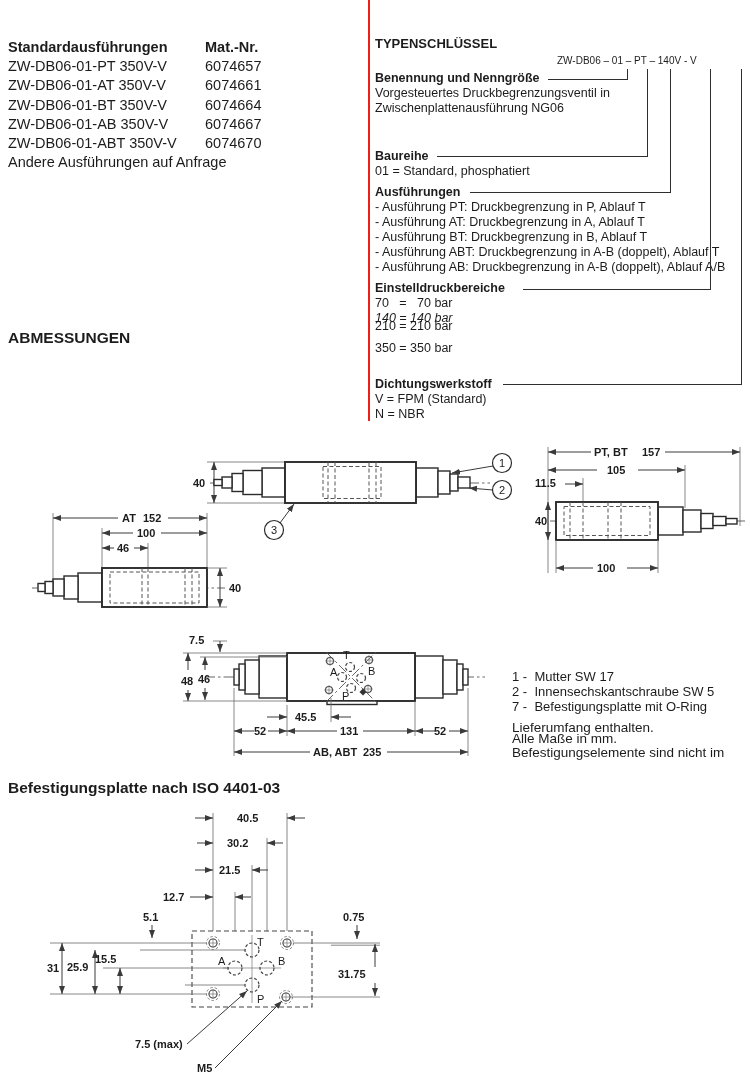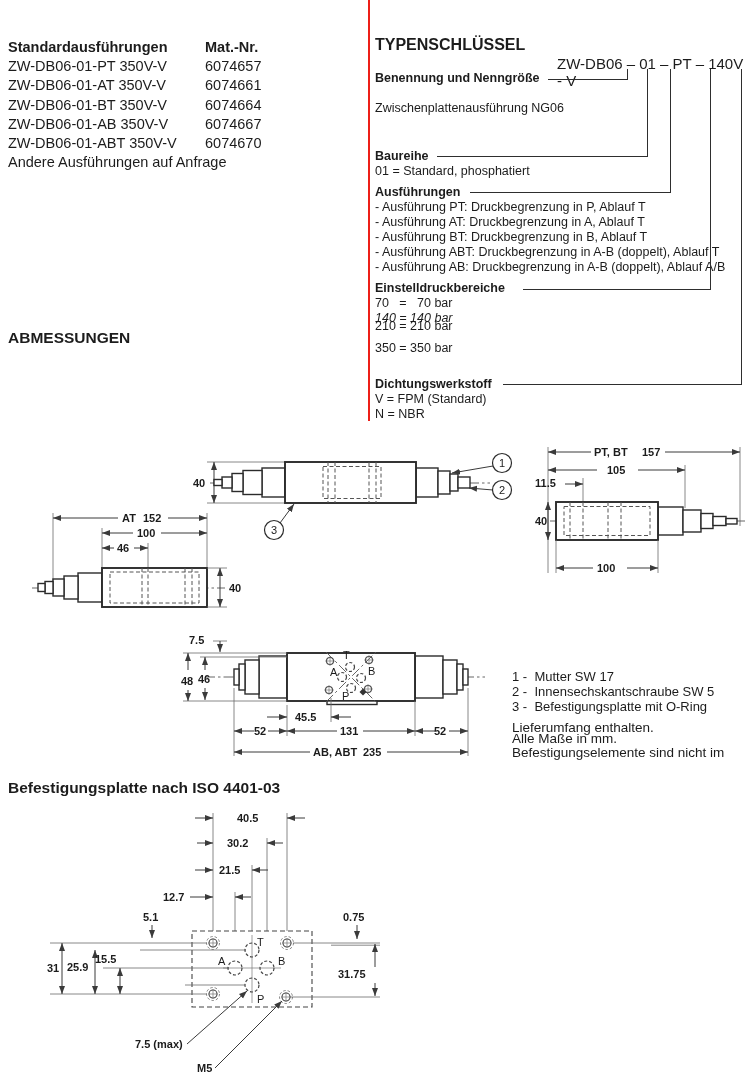--- a/index.html
+++ b/index.html
@@ -4,22 +4,22 @@
 <style>
   html,body{margin:0;padding:0;background:#fff;}
   .page{position:relative;width:750px;height:1078px;background:#ffffff;
         font-family:"Liberation Sans",sans-serif;color:#1c1c1c;overflow:hidden;}
   .b{font-weight:bold;}
   
   .stdtbl{position:absolute;left:8px;top:38px;font-size:14.5px;line-height:19.2px;}
   .stdrow{display:flex;}
   .stdrow .c1{width:197px;}
   
-  .tk-title{position:absolute;left:375px;top:36px;font-size:16px;font-weight:bold;}
-  .tk-code{position:absolute;left:557px;top:55px;font-size:15px;}
+  .tk-title{position:absolute;left:375px;top:36px;font-size:13px;font-weight:bold;}
+  .tk-code{position:absolute;left:557px;top:55px;font-size:10px;}
   .tk-head{position:absolute;left:375px;font-size:12.5px;font-weight:bold;}
   .tk-line{position:absolute;left:375px;font-size:12.5px;white-space:pre;}
   .hline{position:absolute;height:1.4px;background:#2e2e2e;}
   .vline{position:absolute;width:1.4px;background:#2e2e2e;}
   .redline{position:absolute;left:368px;top:0;width:2.4px;height:421px;background:#ed1f18;}
   .sechead{position:absolute;font-size:15.5px;font-weight:bold;}
   .legend-line{position:absolute;left:512px;font-size:13px;white-space:pre;}
   .note-line{position:absolute;left:512px;font-size:13.5px;white-space:pre;}
   
   svg{position:absolute;overflow:visible;}
@@ -71,20 +71,21 @@
       <span>Andere Ausführungen auf Anfrage</span>
     </div>
   </div>
 
   <div class="redline"></div>
 
   <div class="tk-title">TYPENSCHLÜSSEL</div>
   <div class="tk-code">ZW-DB06 – 01 – PT – 140V - V</div>
 
   <div class="tk-head" style="top:71px;">Benennung und Nenngröße</div>
+  <div class="tk-line" style="top:86px;">Vorgesteuertes Druckbegrenzungsventil in</div>
   <div class="tk-line" style="top:101px;">Zwischenplattenausführung NG06</div>
 
   <div class="tk-head" style="top:149px;">Baureihe</div>
   <div class="tk-line" style="top:164px;">01 = Standard, phosphatiert</div>
 
   <div class="tk-head" style="top:185px;">Ausführungen</div>
   <div class="tk-line" style="top:200px;">- Ausführung PT: Druckbegrenzung in P, Ablauf T</div>
   <div class="tk-line" style="top:215px;">- Ausführung AT: Druckbegrenzung in A, Ablauf T</div>
   <div class="tk-line" style="top:245px;">- Ausführung ABT: Druckbegrenzung in A-B (doppelt), Ablauf T</div>
   <div class="tk-line" style="top:230px;">- Ausführung BT: Druckbegrenzung in B, Ablauf T</div>
@@ -317,21 +318,21 @@
     <line class="d" x1="274" y1="103" x2="293" y2="103" marker-end="url(#eD)"></line>
     <text x="259" y="107">52</text>
     <line class="d" x1="59" y1="124" x2="135" y2="124" marker-start="url(#sD)"></line>
     <line class="d" x1="212" y1="124" x2="293" y2="124" marker-end="url(#eD)"></line>
     <text x="138" y="128">AB, ABT</text>
     <text x="188" y="128">235</text>
   </svg>
 
   <div class="legend-line" style="top:669px;">1 -  Mutter SW 17</div>
   <div class="legend-line" style="top:684px;">2 -  Innensechskantschraube SW 5</div>
-  <div class="legend-line" style="top:699px;">3 -  Befestigungsplatte mit O-Ring</div>
+  <div class="legend-line" style="top:699px;">7 -  Befestigungsplatte mit O-Ring</div>
   <div class="note-line" style="top:731px;">Alle Maße in mm.</div>
   <div class="note-line" style="top:745px;">Befestigungselemente sind nicht im</div>
   <div class="note-line" style="top:720px;">Lieferumfang enthalten.</div>
 
   <div class="sechead" style="left:8px;top:779px;">Befestigungsplatte nach ISO 4401-03</div>
 
   <svg class="plt" style="left:35px;top:805px;" width="350" height="273" viewBox="0 0 350 273">
     <defs>
       <marker id="eE" markerWidth="9" markerHeight="8" refX="8" refY="4" orient="auto" markerUnits="userSpaceOnUse">
           <path d="M0,1 L8,4 L0,7 Z" fill="#3a3a3a"></path>

